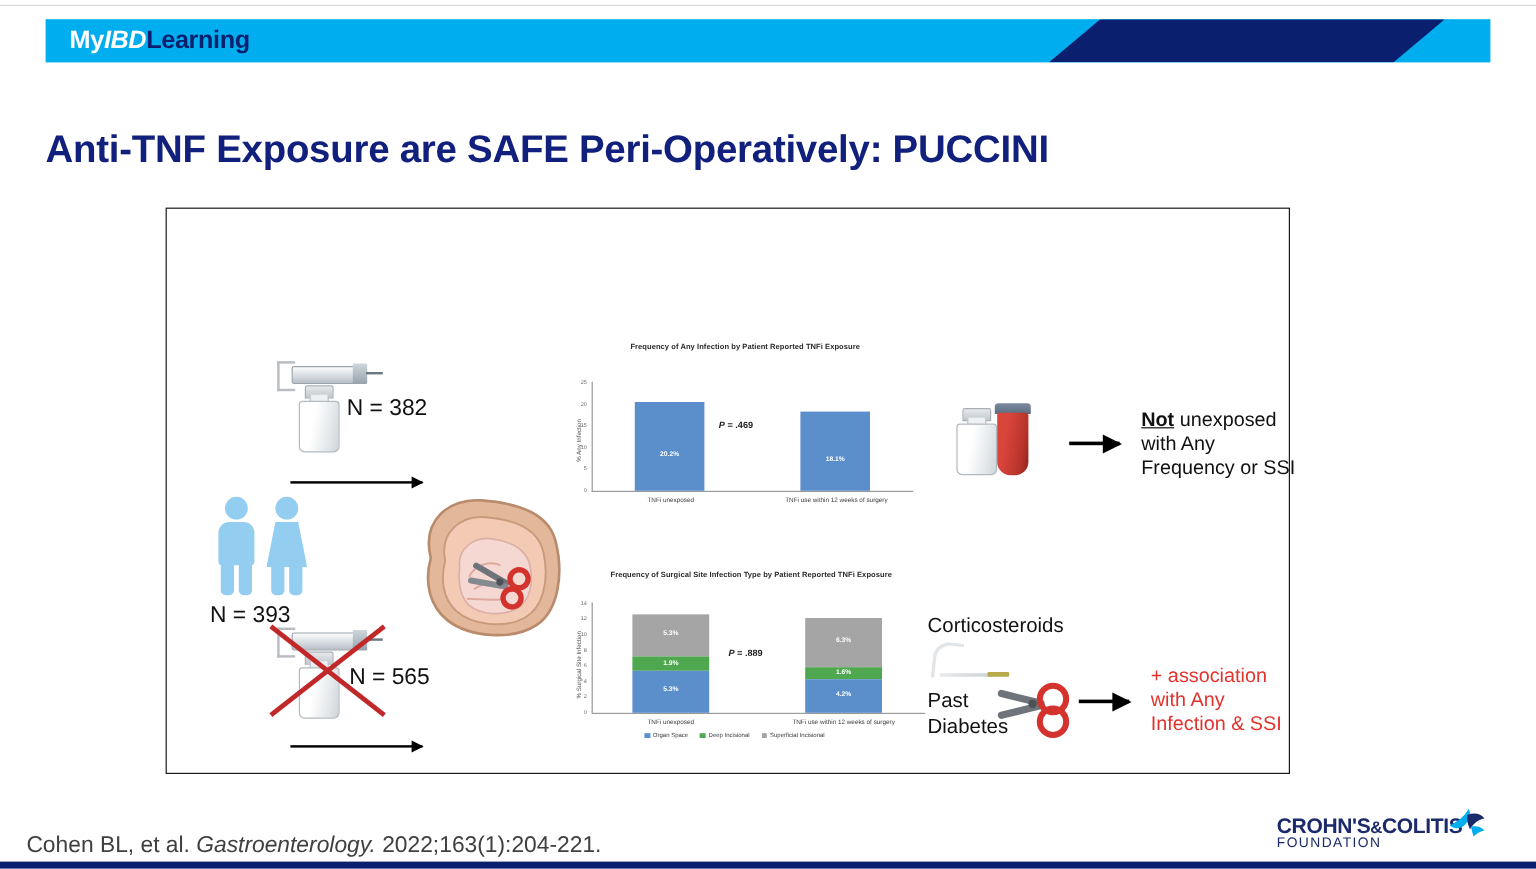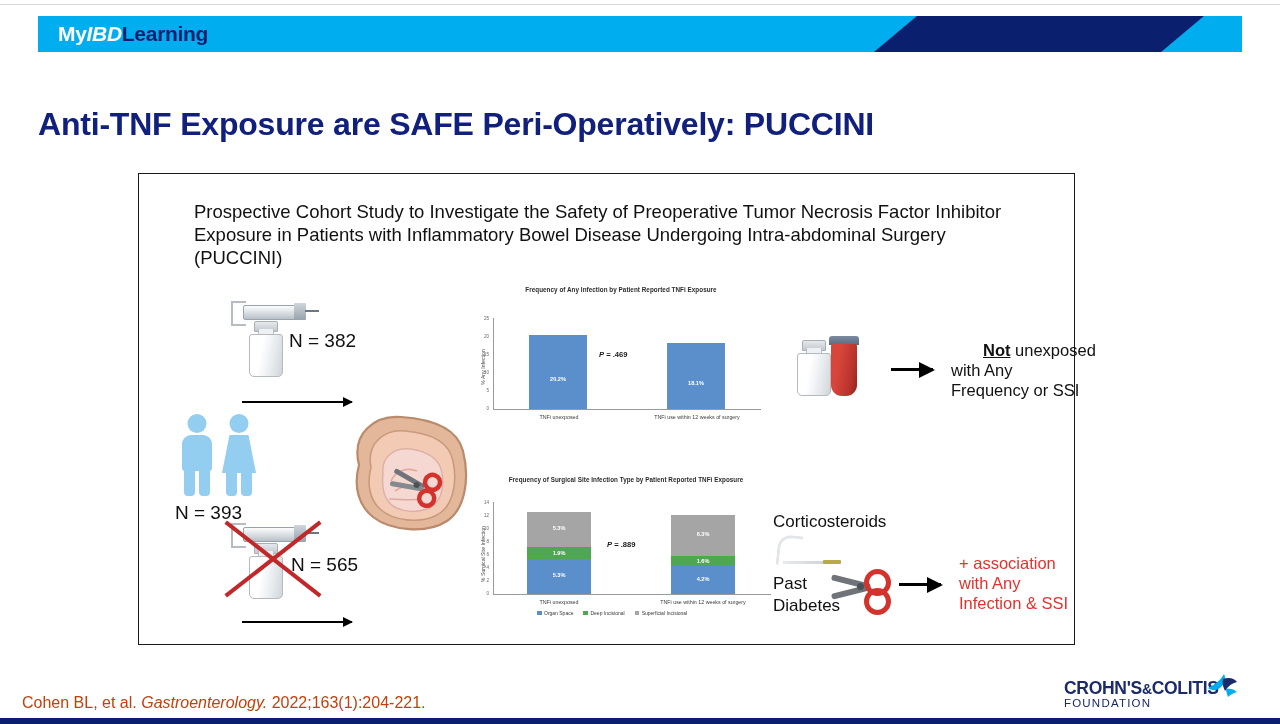--- a/index.html
+++ b/index.html
@@ -155,21 +155,21 @@
   .legend{position:absolute;display:flex;gap:10px;align-items:center;font-size:5px;color:#3a3a3a;}
   .legend .item{display:flex;align-items:center;gap:2.5px;}
   .legend .sw{width:4.5px;height:4.5px;display:inline-block;}
 
   
   .callout{position:absolute;}
   .callout-text{
     position:absolute;font-size:16.5px;line-height:20px;color:#111;white-space:nowrap;
   }
   .callout-text.red{color:#E1332D;}
-  .callout-text u{text-decoration:underline;font-weight:bold;margin-left:32px;}
+  .callout-text u{text-decoration:underline;font-weight:bold;}
   .big-arrow{position:absolute;width:42px;height:3px;background:#000;}
   .big-arrow::after{
     content:"";position:absolute;right:-2px;top:-6.5px;
     border-left:16px solid #000;border-top:8px solid transparent;border-bottom:8px solid transparent;
   }
 
   .blood-tube{position:absolute;width:30px;height:60px;}
   .blood-tube .bcap{
     position:absolute;left:0;top:0;width:30px;height:9px;
     background:linear-gradient(180deg,#7c8ba0,#5b6b80);border-radius:3px 3px 0 0;
@@ -212,21 +212,21 @@
     border-radius:14px 0 0 0;transform:rotate(6deg);
   }
 
   .journal-logo{
     position:absolute;font-family:"Liberation Serif", serif;
     font-size:30px;color:#2a2a2a;letter-spacing:-0.3px;white-space:nowrap;
   }
 
   
   .citation{
-    position:absolute;left:22px;top:694px;font-size:16px;color:#c2410c;white-space:nowrap;
+    position:absolute;left:22px;top:694px;font-size:19px;color:#404040;white-space:nowrap;
   }
   .citation i{font-style:italic;}
 
   .cc-logo{position:absolute;left:1064px;top:676px;width:170px;height:36px;}
   .cc-logo .l1{
     position:absolute;left:0;top:2px;font-size:17.5px;font-weight:bold;
     color:#1B2A6B;letter-spacing:-0.3px;white-space:nowrap;
   }
   .cc-logo .l1 .amp{font-size:14px;font-weight:bold;}
   .cc-logo .l2{
@@ -249,21 +249,20 @@
 <div class="logo">
   <span class="l-my">My</span>
     <span class="l-ibd">IBD</span>
     <span class="l-learning">Learning</span>
 </div>
 
 <div class="slide-title">Anti-TNF Exposure are SAFE Peri-Operatively: PUCCINI</div>
 
 <div class="content-box">
 
-  <div class="study-title">Prospective Cohort Study to Investigate the Safety of Preoperative Tumor Necrosis Factor Inhibitor Exposure in Patients with Inflammatory Bowel Disease Undergoing Intra-abdominal Surgery (PUCCINI)</div>
 
   <div class="left-panel">
 
     <div class="syringe" style="left:76px;top:0px;">
       <div class="plunger"></div>
         <div class="barrel"></div>
         <div class="hub"></div>
         <div class="needle"></div>
     </div>
     <div class="vial" style="left:92px;top:22px;"></div>

